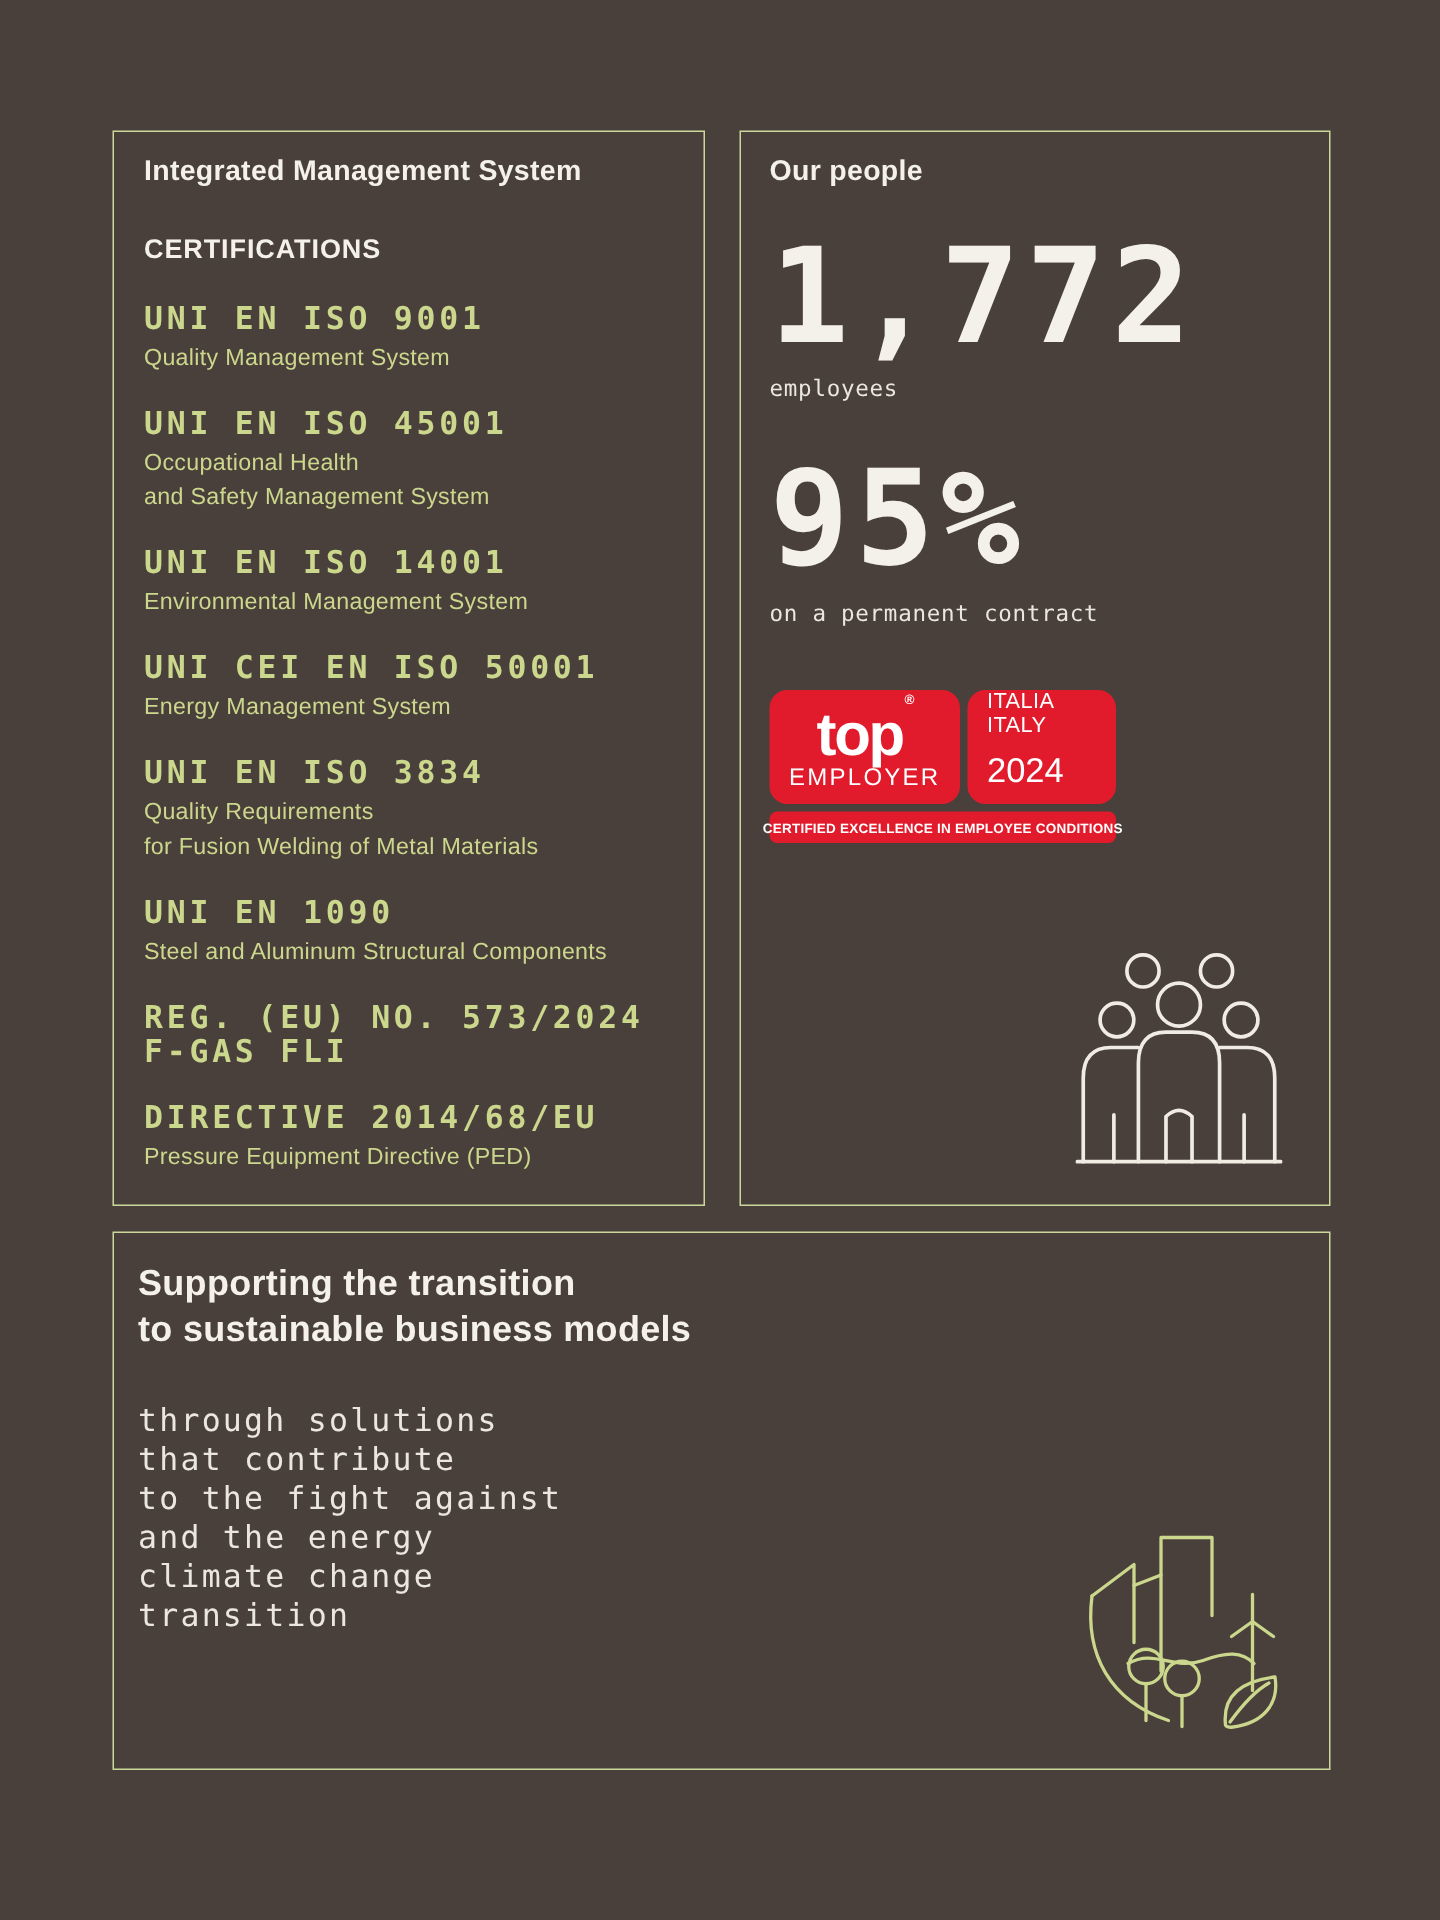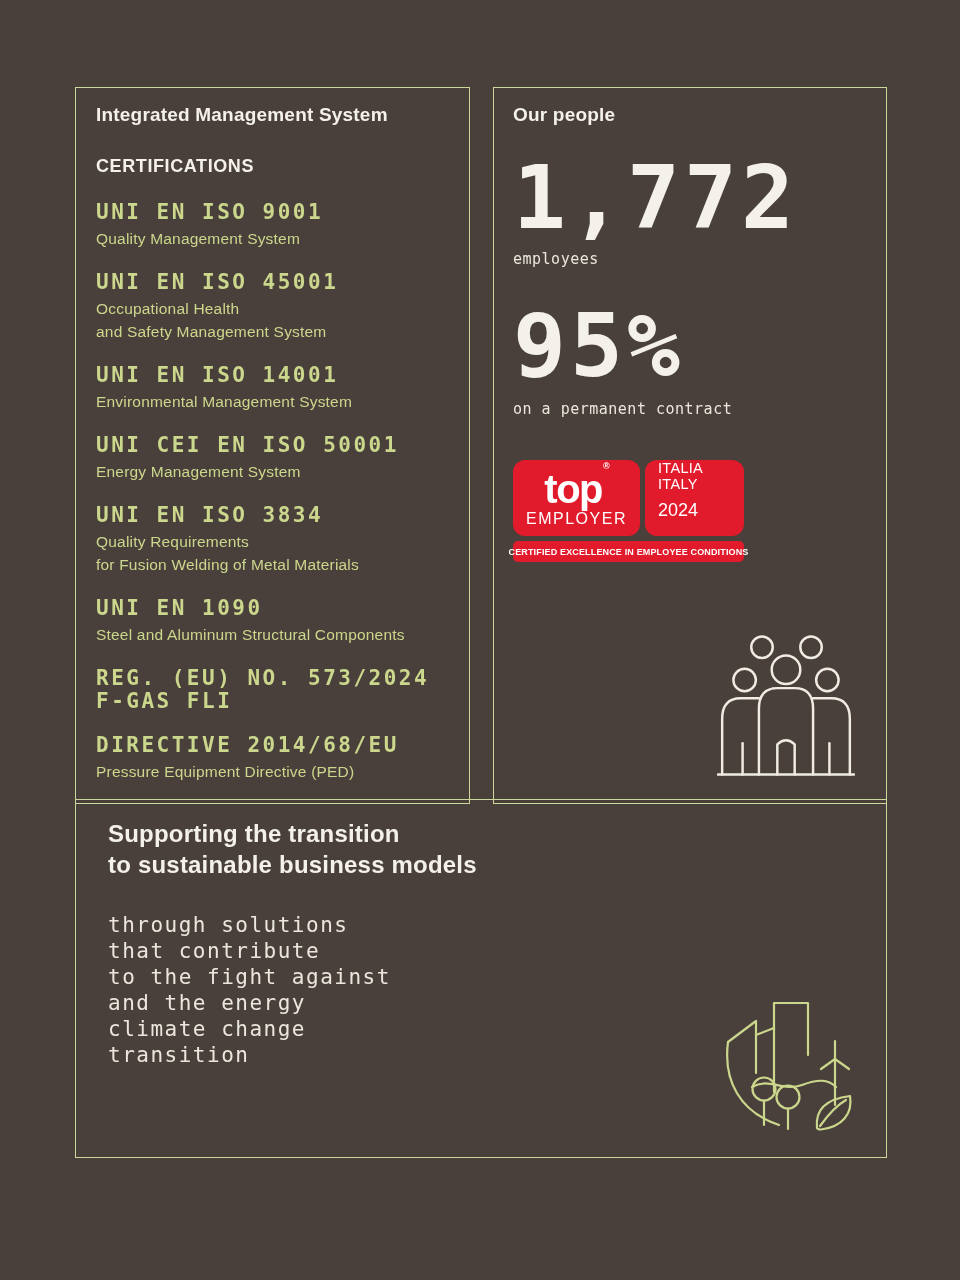--- a/index.html
+++ b/index.html
@@ -17,21 +17,21 @@
     font-family:"Liberation Sans", sans-serif;
     position:relative;
     overflow:hidden;
   }
   .panel{
     position:absolute;
     border:1.5px solid var(--green-border);
   }
   #ims-panel{left:75px;top:87px;width:395px;height:717px;padding:16px 20px;}
   #people-panel{left:493px;top:87px;width:394px;height:717px;padding:16px 19px;}
-  #transition-panel{left:75px;top:799px;width:812px;height:359px;padding:18px 32px;}
+  #transition-panel{left:75px;top:821px;width:812px;height:359px;padding:18px 16px;}
 
   .panel-title{
     color:var(--white);
     font-size:19px;
     font-weight:700;
     letter-spacing:.2px;
   }
   .section-heading{
     color:var(--white);
     font-size:18px;
@@ -90,21 +90,21 @@
     font-size:40px;font-weight:700;line-height:36px;letter-spacing:-1.5px;
     position:relative;
   }
   .badge-logo sup{font-size:9px;letter-spacing:0;position:relative;top:-20px;left:1px;}
   .badge-logo-sub{font-size:16px;font-weight:400;letter-spacing:1.5px;margin-top:2px;}
   .badge-right{
     flex:1;background:var(--red);border-radius:12px;
     padding:0 0 0 13px;color:#fff;
   }
   .badge-country{font-size:14.5px;font-weight:500;line-height:16px;letter-spacing:.3px;}
-  .badge-year{font-size:18px;font-weight:500;margin-top:8px;}
+  .badge-year{font-size:23px;font-weight:500;margin-top:8px;}
   .badge-strip{
     margin-top:5px;height:21px;background:var(--red);border-radius:5px;
     display:flex;align-items:center;justify-content:center;
     color:#fff;font-size:9px;font-weight:700;letter-spacing:.15px;white-space:nowrap;
   }
 
   #people-icon{position:absolute;right:31px;bottom:26px;}
   #people-icon svg{display:block;}
   #people-icon path,#people-icon circle,#people-icon line{
     fill:none;stroke:#f0ece3;stroke-width:2.4;stroke-linecap:round;stroke-linejoin:round;

